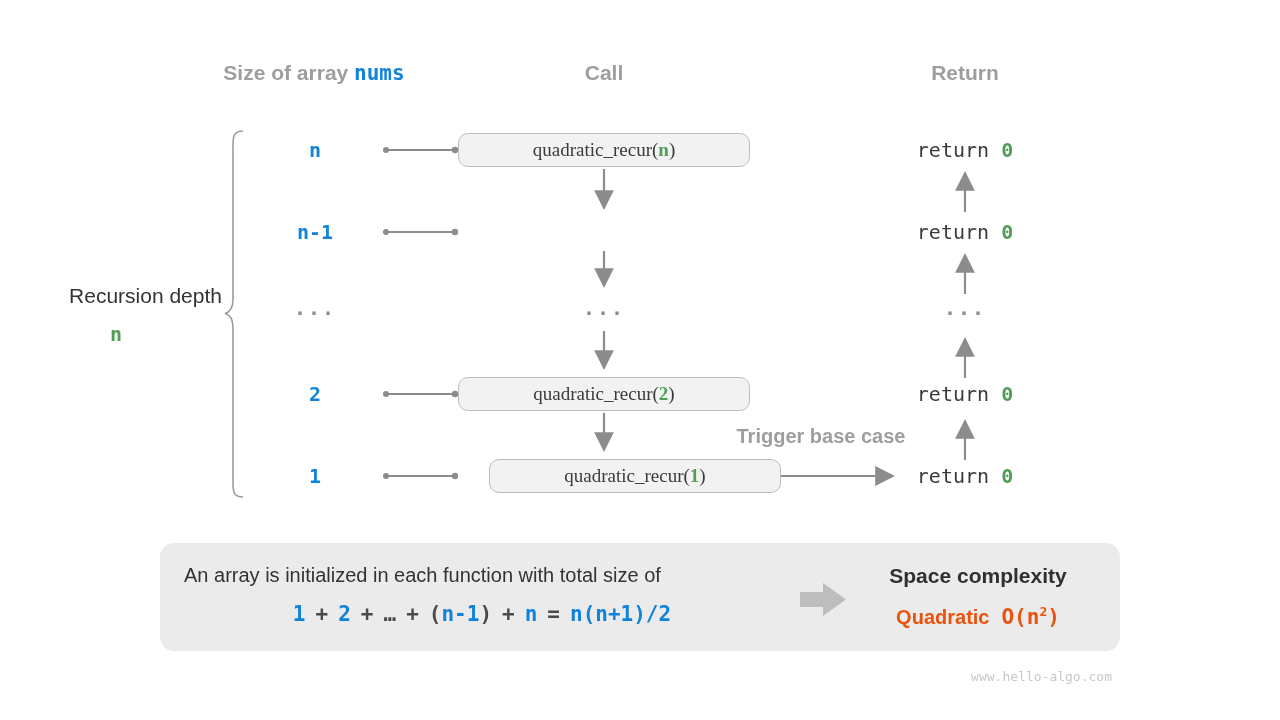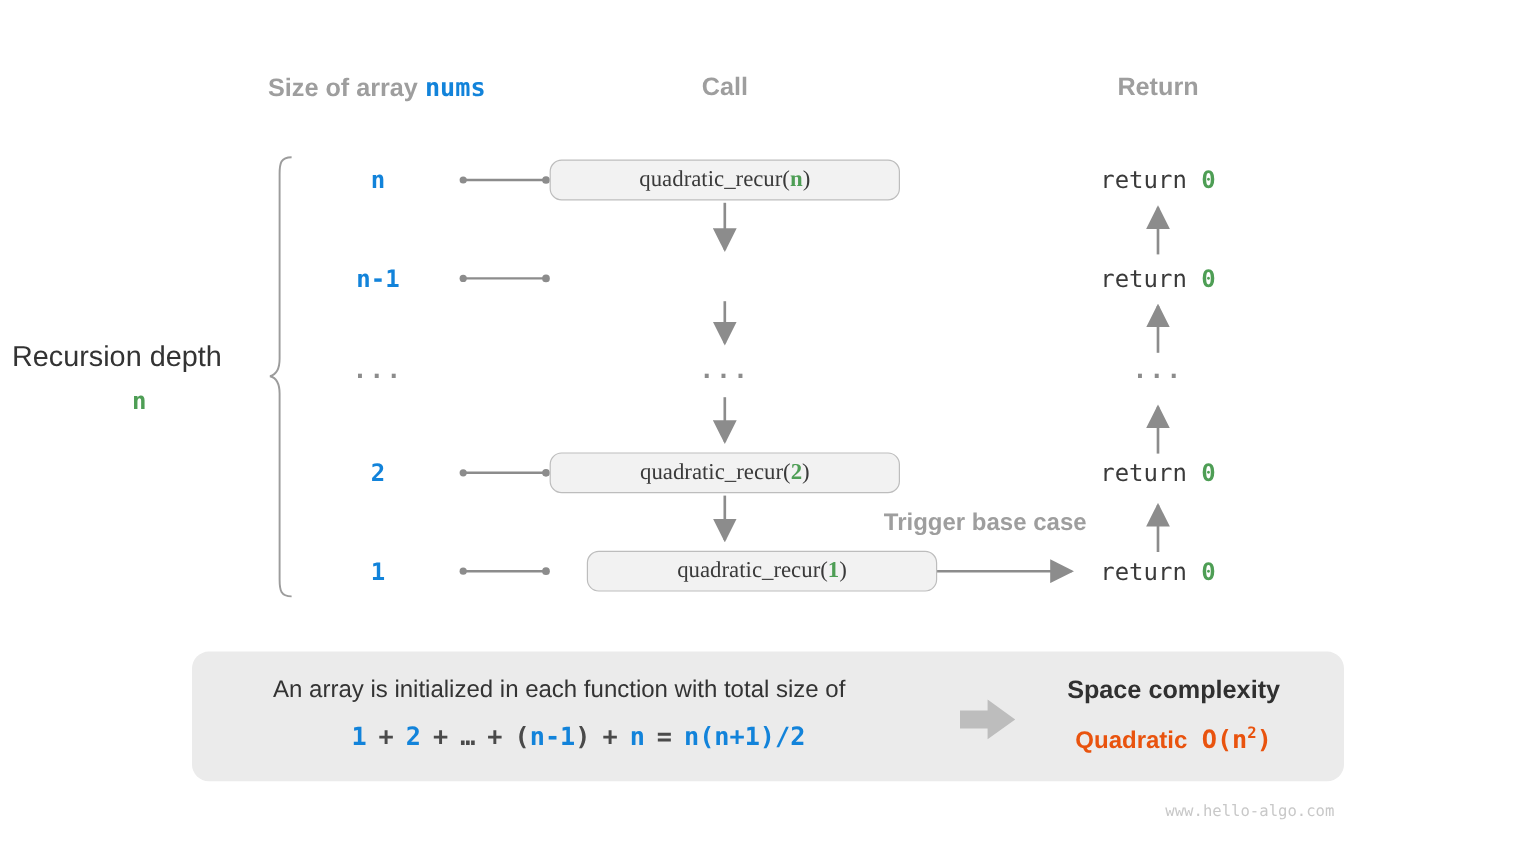--- a/index.html
+++ b/index.html
@@ -29,27 +29,27 @@
   .call-box .arg{color:var(--green);font-weight:bold;}
   .ret-label{
     left:885px;width:160px;text-align:center;line-height:24px;z-index:3;
     font-family:"DejaVu Sans Mono", monospace;font-size:20px;color:var(--dark);
   }
   .ret-label .val{color:var(--green);font-weight:bold;}
   .col-dots{
     width:120px;text-align:center;line-height:24px;z-index:3;color:var(--arrow);
     font-family:"DejaVu Sans Mono", monospace;font-weight:bold;font-size:20px;letter-spacing:2px;
   }
-  .depth-label{left:10px;width:212px;text-align:left;font-size:24px;color:var(--text-black);z-index:3;}
+  .depth-label{left:10px;width:212px;text-align:right;font-size:21px;color:var(--text-black);z-index:3;}
   .depth-n{left:10px;width:212px;text-align:center;z-index:3;color:var(--green);
     font-family:"DejaVu Sans Mono", monospace;font-weight:bold;font-size:20px;}
   .trigger{left:715px;top:425px;width:212px;text-align:center;z-index:3;
     color:var(--header-gray);font-weight:bold;font-size:20px;}
   .panel{left:160px;top:543px;width:960px;height:108px;background:var(--panel-bg);border-radius:14px;z-index:1;}
-  .panel-line1{left:164px;top:564px;width:604px;text-align:center;font-size:20px;color:var(--text-black);z-index:3;}
+  .panel-line1{left:184px;top:564px;width:604px;font-size:20px;color:var(--text-black);z-index:3;}
   .formula{left:180px;top:602px;width:604px;display:flex;justify-content:center;align-items:center;z-index:3;
     font-family:"DejaVu Sans Mono", monospace;font-weight:bold;font-size:21px;}
   .tok{margin:0 5px;white-space:pre;}
   .nr{margin-right:0;} .nl{margin-left:0;}
   .c-blue{color:var(--blue);} .c-dark{color:#4a4a4a;}
   .space-title{left:858px;top:564px;width:240px;text-align:center;font-weight:bold;font-size:21px;color:#303030;z-index:3;}
   .complexity{left:858px;top:604px;width:240px;text-align:center;color:var(--orange);font-weight:bold;font-size:20px;z-index:3;}
   .complexity .bigo{font-family:"DejaVu Sans Mono", monospace;margin-left:12px;font-size:21px;}
   .complexity sup{font-size:13px;}
   .watermark{right:40px;top:669px;z-index:3;color:var(--watermark-gray);

